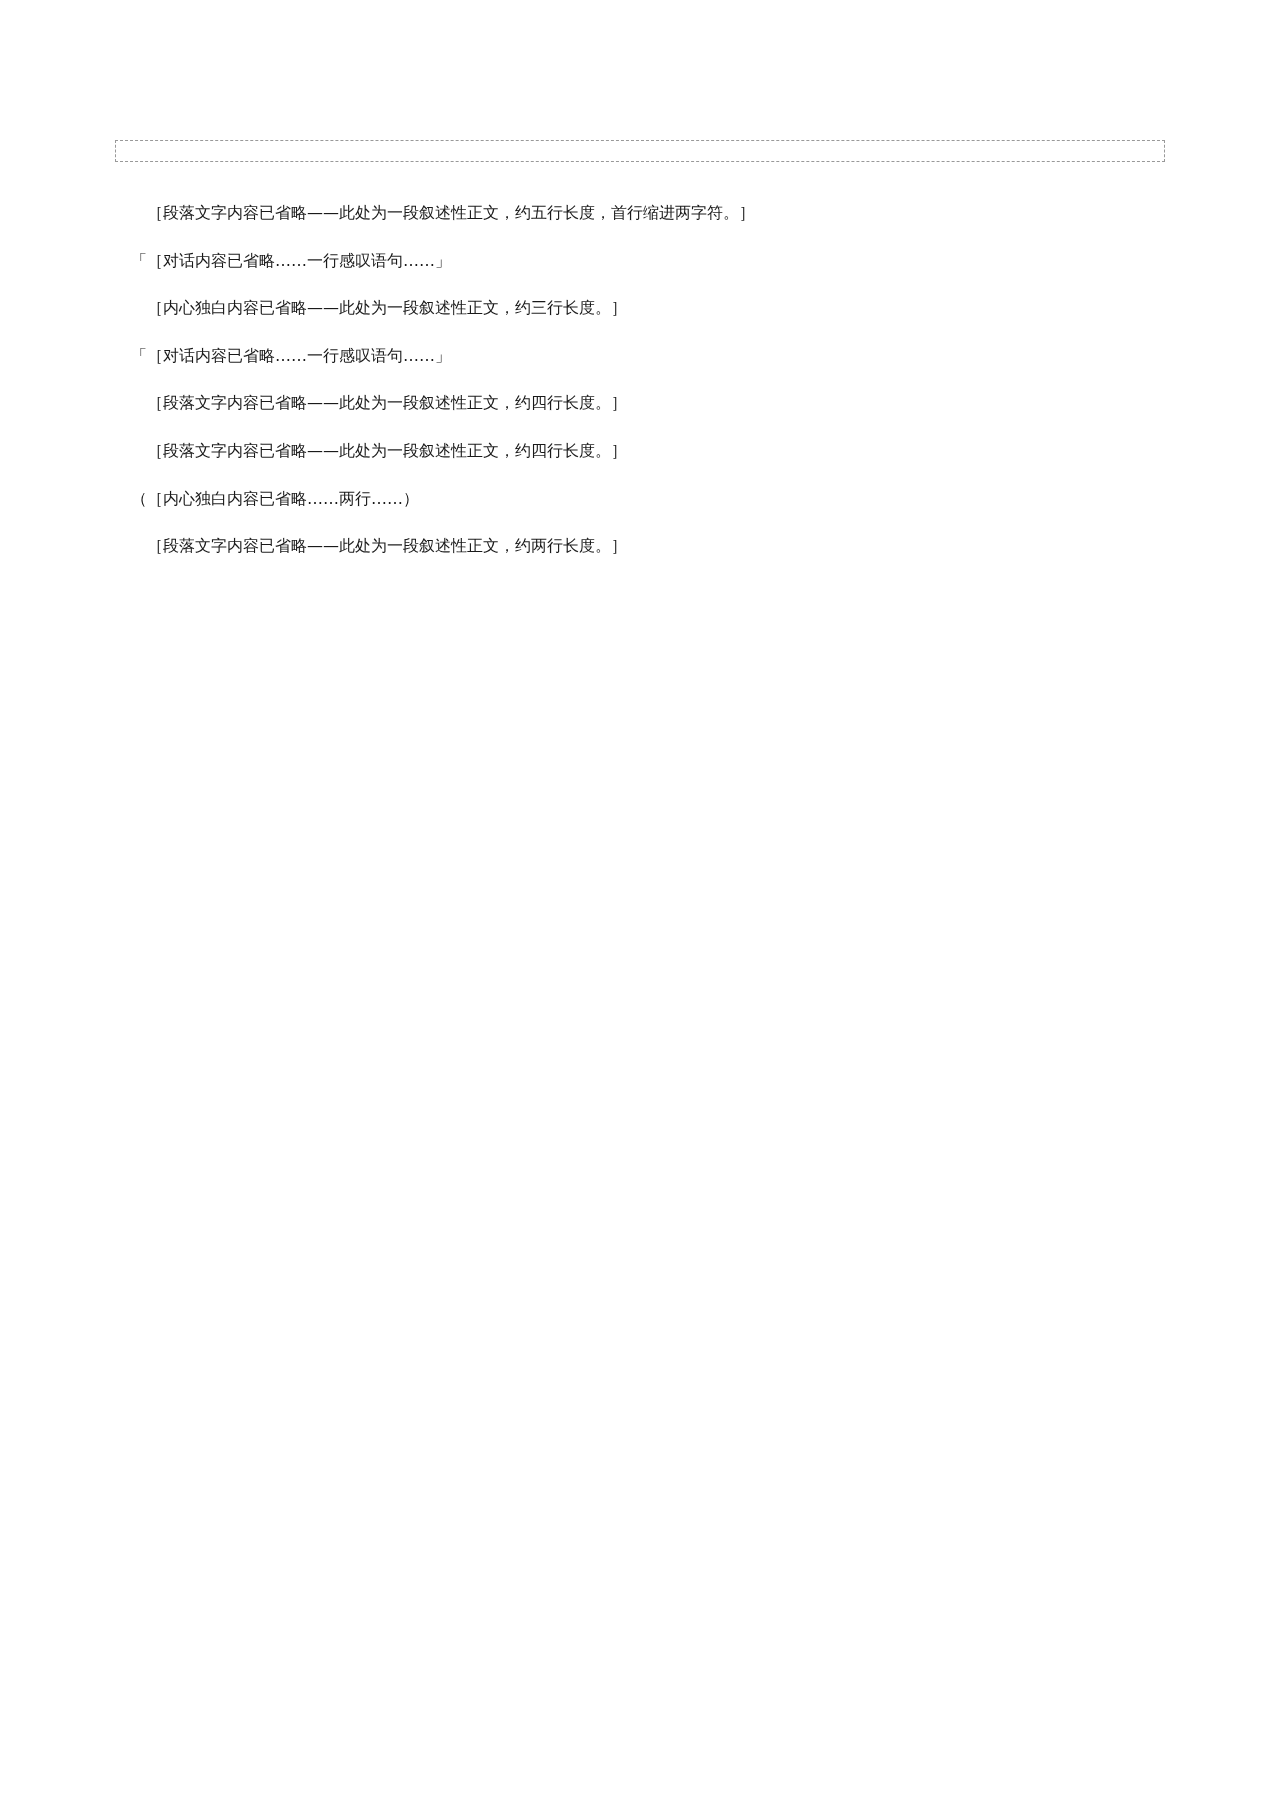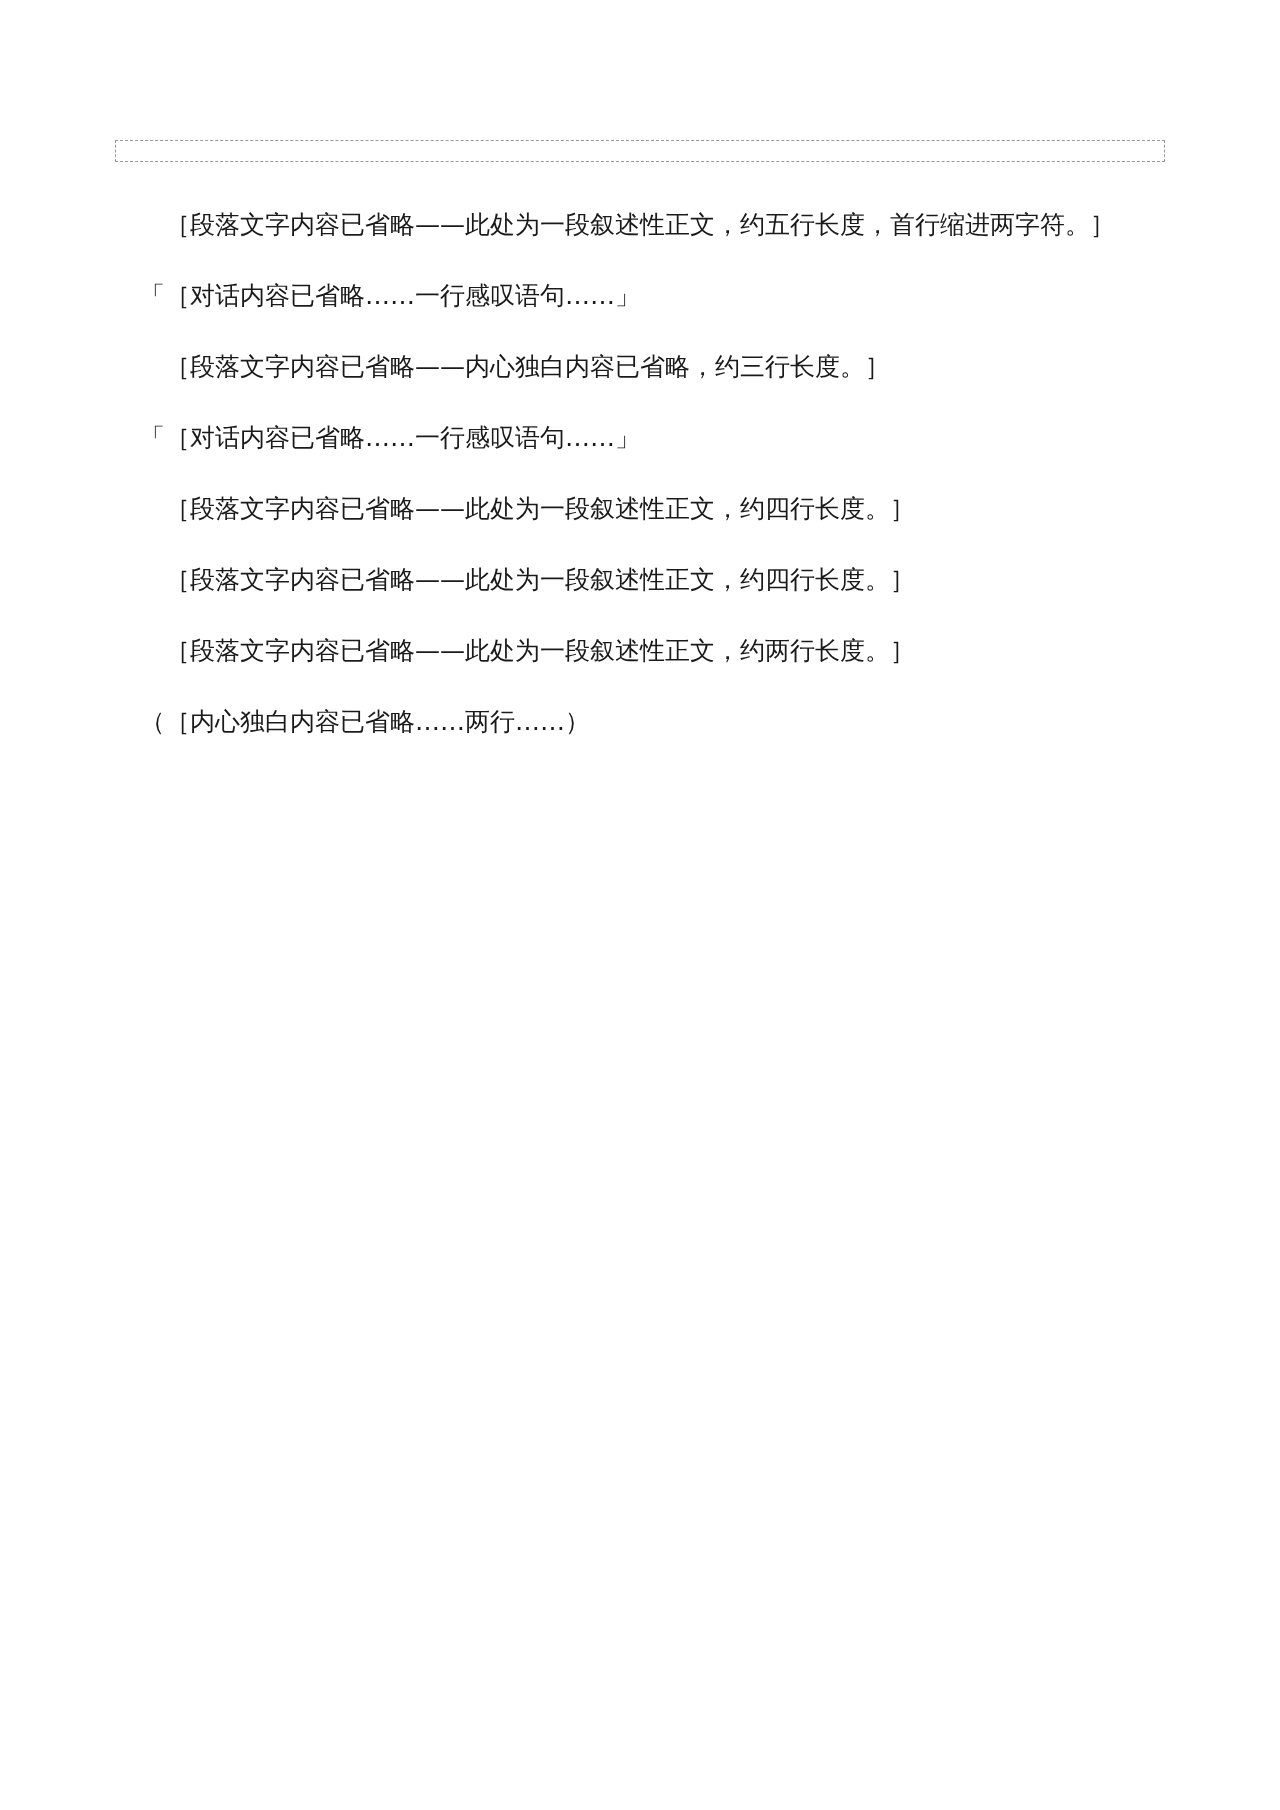--- a/index.html
+++ b/index.html
@@ -1,37 +1,37 @@
 <!DOCTYPE html>
 <html><head>
 <meta charset="utf-8">
 <style>
   html,body{margin:0;padding:0;background:#ffffff;}
   .page{
     width:1280px;height:1810px;box-sizing:border-box;
     padding:140px 115px 0 115px;
     font-family:"DejaVu Sans","Liberation Sans",sans-serif;
-    color:#1a1a1a;font-size:25px;line-height:2.6;
+    color:#1a1a1a;font-size:16px;line-height:2.6;
     overflow:hidden;
   }
   .para{margin:0 0 6px 0;text-indent:2em;text-align:justify;}
   .dialogue{text-indent:1em;}
   .notice{
     margin-bottom:30px;padding:10px 14px;border:1px dashed #999;
     color:#777;font-size:16px;line-height:1.5;text-indent:0;
   }
 </style>
 </head>
 <body>
 
 <div class="page">
   <div class="notice"></div>
   <div id="paragraphs">
       <p class="para">［段落文字内容已省略——此处为一段叙述性正文，约五行长度，首行缩进两字符。］</p>
       <p class="para dialogue">「［对话内容已省略……一行感叹语句……」</p>
-      <p class="para">［段落文字内容已省略——内心独白内容已省略，约三行长度。］</p>
+      <p class="para">［内心独白内容已省略——此处为一段叙述性正文，约三行长度。］</p>
       <p class="para dialogue">「［对话内容已省略……一行感叹语句……」</p>
       <p class="para">［段落文字内容已省略——此处为一段叙述性正文，约四行长度。］</p>
       <p class="para">［段落文字内容已省略——此处为一段叙述性正文，约四行长度。］</p>
+      <p class="para dialogue">（［内心独白内容已省略……两行……）</p>
       <p class="para">［段落文字内容已省略——此处为一段叙述性正文，约两行长度。］</p>
-      <p class="para dialogue">（［内心独白内容已省略……两行……）</p>
     </div>
 </div>
 
 </body></html>

